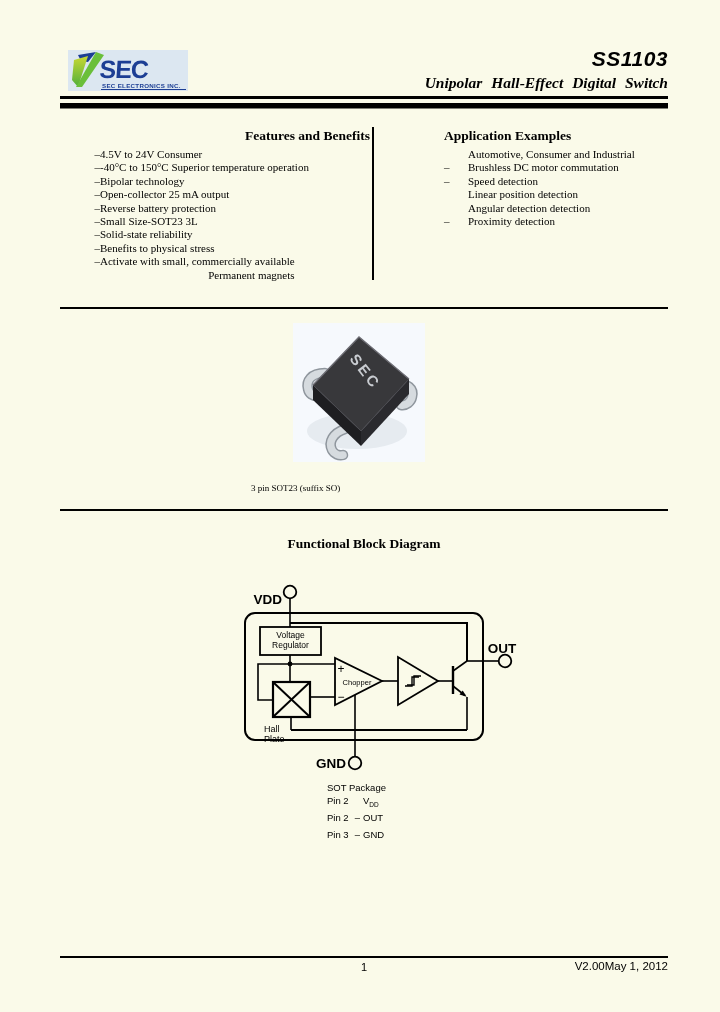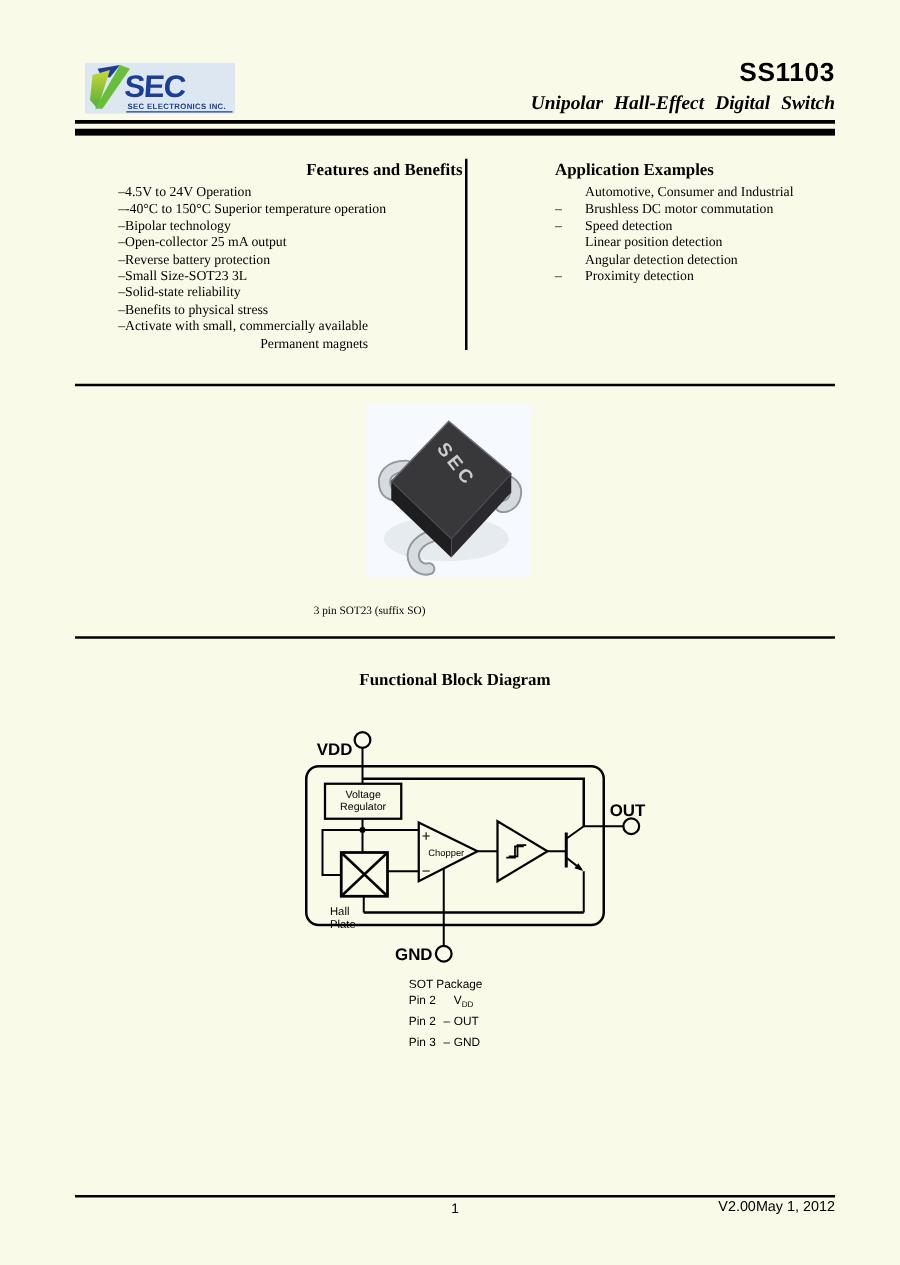--- a/index.html
+++ b/index.html
@@ -3,21 +3,21 @@
 <meta charset="utf-8">
 <style>
   html,body{margin:0;padding:0;background:#fafae9;}
   #page{position:relative;width:720px;height:1012px;background:#fafae9;
         font-family:"Liberation Serif",serif;color:#000;overflow:hidden;}
   .abs{position:absolute;}
 
   
   .logo{left:68px;top:50px;width:120px;height:41px;}
   .part-number{left:360px;right:52px;top:47px;text-align:right;
-    font-family:"Liberation Sans",sans-serif;font-weight:bold;font-size:21px;letter-spacing:.5px;}
+    font-family:"Liberation Sans",sans-serif;font-weight:bold;font-size:21px;letter-spacing:.5px;font-style:italic;}
   .subtitle{left:200px;right:52px;top:74px;text-align:right;
     font-weight:bold;font-style:italic;font-size:15.5px;word-spacing:5px;}
   .rule-double{left:60px;right:52px;top:96px;height:3px;background:#000;
     border-bottom:4px solid #fafae9;box-shadow:0 5.5px 0 0 #000;}
 
   
   .col-divider{left:372px;top:127px;width:1.6px;height:153px;background:#000;}
   .section-title{font-weight:bold;font-size:13.5px;}
   .features{left:78px;top:128px;width:292px;text-align:right;}
   .applications{left:444px;top:128px;width:246px;}
@@ -80,21 +80,21 @@
   <div class="abs part-number">SS1103</div>
   <div class="abs subtitle">Unipolar Hall-Effect Digital Switch</div>
   <div class="abs rule-double"></div>
 
   <div class="abs features">
     <div class="section-title">Features and Benefits</div>
     <ul class="plain">
       <li>
           <span class="dash">–</span>
           <span class="li-text">
-            <span>4.5V to 24V Operation</span>
+            <span>4.5V to 24V Consumer</span>
           </span>
         </li>
       <li>
           <span class="dash">–</span>
           <span class="li-text">
             <span>-40°C to 150°C  Superior temperature operation</span>
           </span>
         </li>
       <li>
           <span class="dash">–</span>

